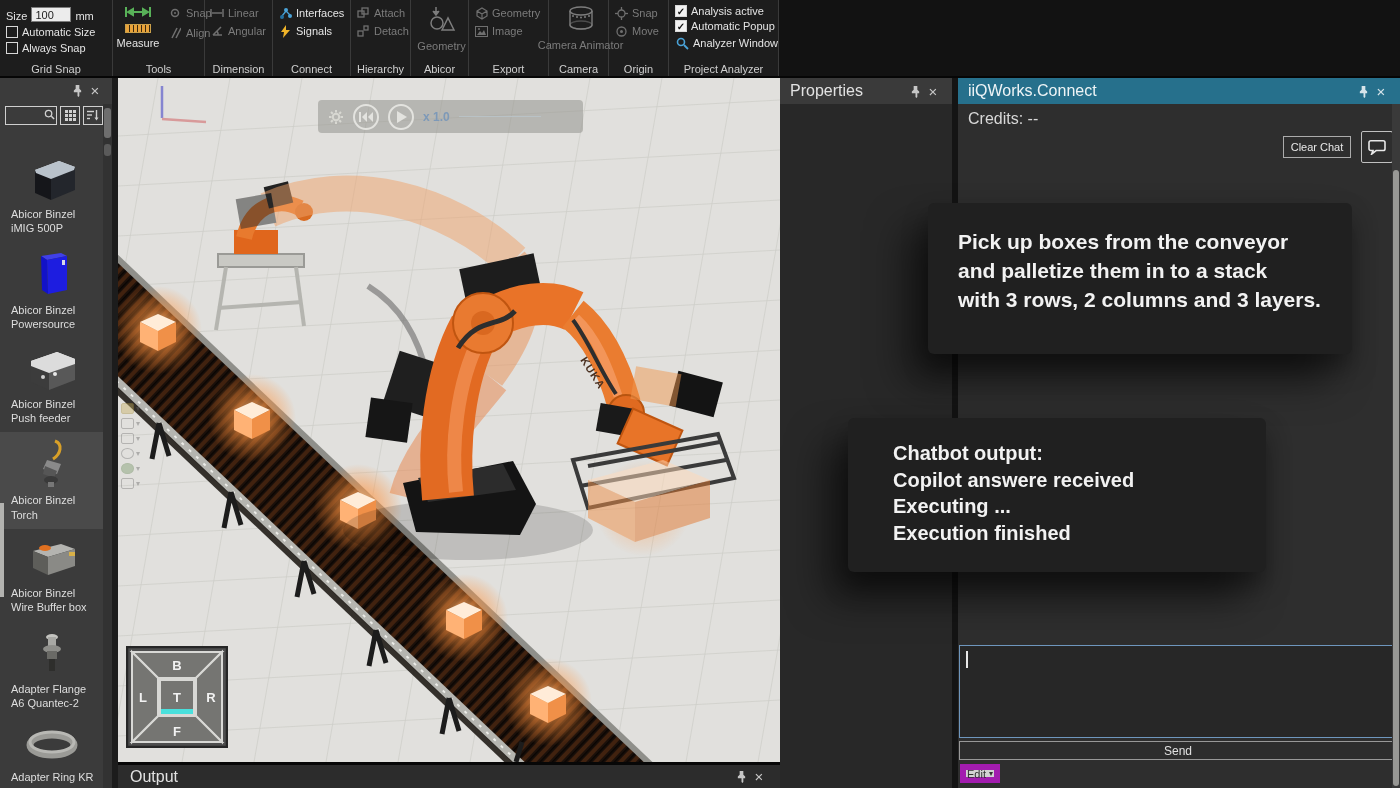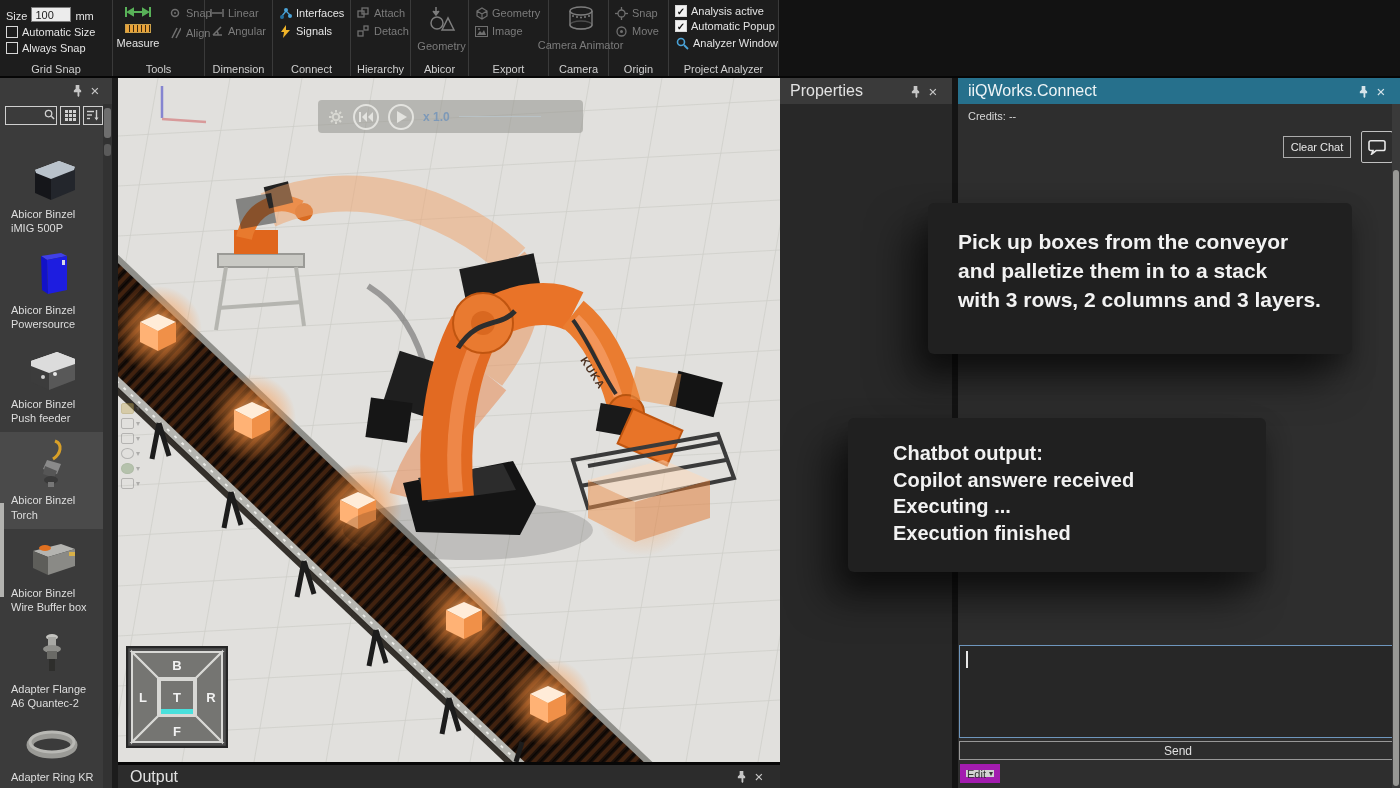--- a/index.html
+++ b/index.html
@@ -58,21 +58,21 @@
 
   
   #properties { position:absolute; left:780px; top:78px; width:172px; height:710px; background:#282828; }
   #properties .bar { height:26px; background:#3a3a3a; display:flex; align-items:center; padding:0 10px; }
   .ptitle { font-size:16px; color:#e2e2e2; }
   #gap-pr { position:absolute; left:952px; top:78px; width:6px; height:710px; background:#141414; }
 
   #copilot { position:absolute; left:958px; top:78px; width:442px; height:710px; background:#2e2e2e; }
   #copilot .bar { height:26px; background:#26708c; display:flex; align-items:center; padding:0 10px; }
   #copilot .bar .ptitle { color:#eef4f6; }
-  #credits { position:absolute; left:10px; top:32px; font-size:11px; color:#d8d8d8; }
+  #credits { position:absolute; left:10px; top:32px; font-size:16px; color:#d8d8d8; }
   #clear-chat { position:absolute; left:325px; top:58px; width:68px; height:22px; background:transparent; border:1px solid #ababab; color:#e8e8e8; font-size:11px; cursor:pointer; font-family:inherit; }
   #chat-toggle { position:absolute; left:403px; top:53px; width:32px; height:32px; background:transparent; border:1px solid #c0c0c0; border-radius:2px; display:flex; align-items:center; justify-content:center; cursor:pointer; }
   #chat-input { position:absolute; left:1px; top:567px; width:438px; height:93px; background:#272727; border:1px solid #6e96bd; cursor:text; }
   #chat-cursor { position:absolute; left:6px; top:5px; width:2px; height:17px; background:#e8e8e8; }
   #send-btn { position:absolute; left:1px; top:663px; width:438px; height:19px; background:#2d2d2d; border:1px solid #989898; color:#e0e0e0; font-size:12px; cursor:pointer; font-family:inherit; }
   #edit-dd { position:absolute; left:2px; top:686px; width:40px; height:19px; background:#d2d2d2; border:6px solid #a21caf; color:#333; font-size:11px; display:flex; align-items:center; justify-content:center; gap:3px; cursor:pointer; }
   #cp-scroll { position:absolute; left:1392px; top:104px; width:8px; height:684px; background:#3a3a3a; }
   #cp-scroll .thumb { position:absolute; left:1px; top:66px; width:6px; height:616px; background:#989895; border-radius:3px; }
 
   

